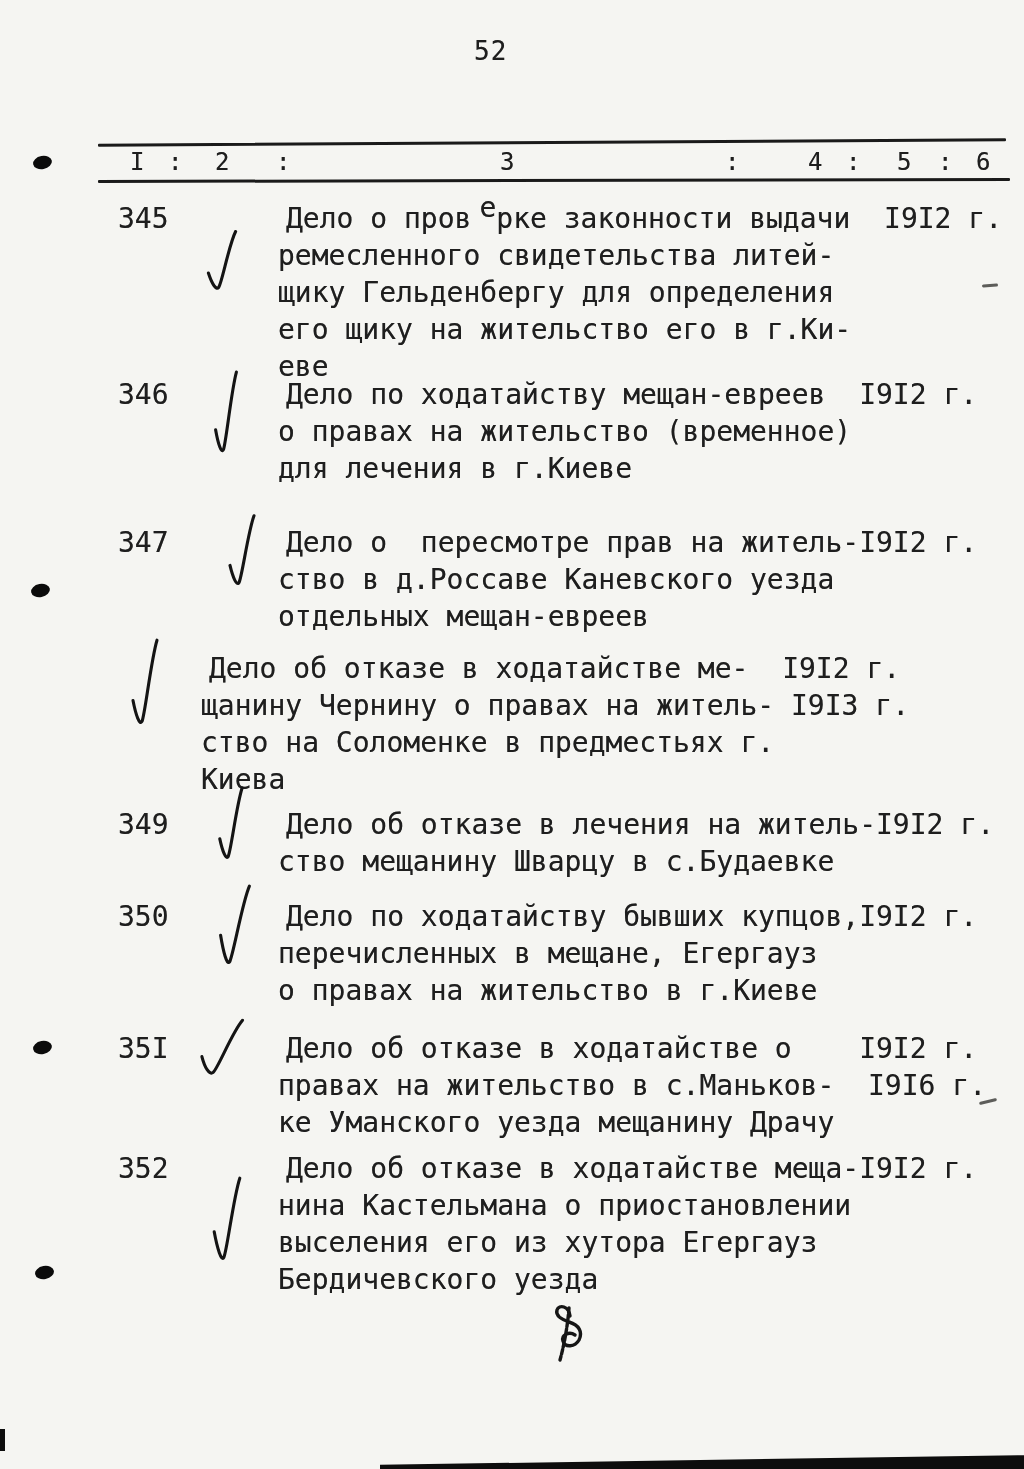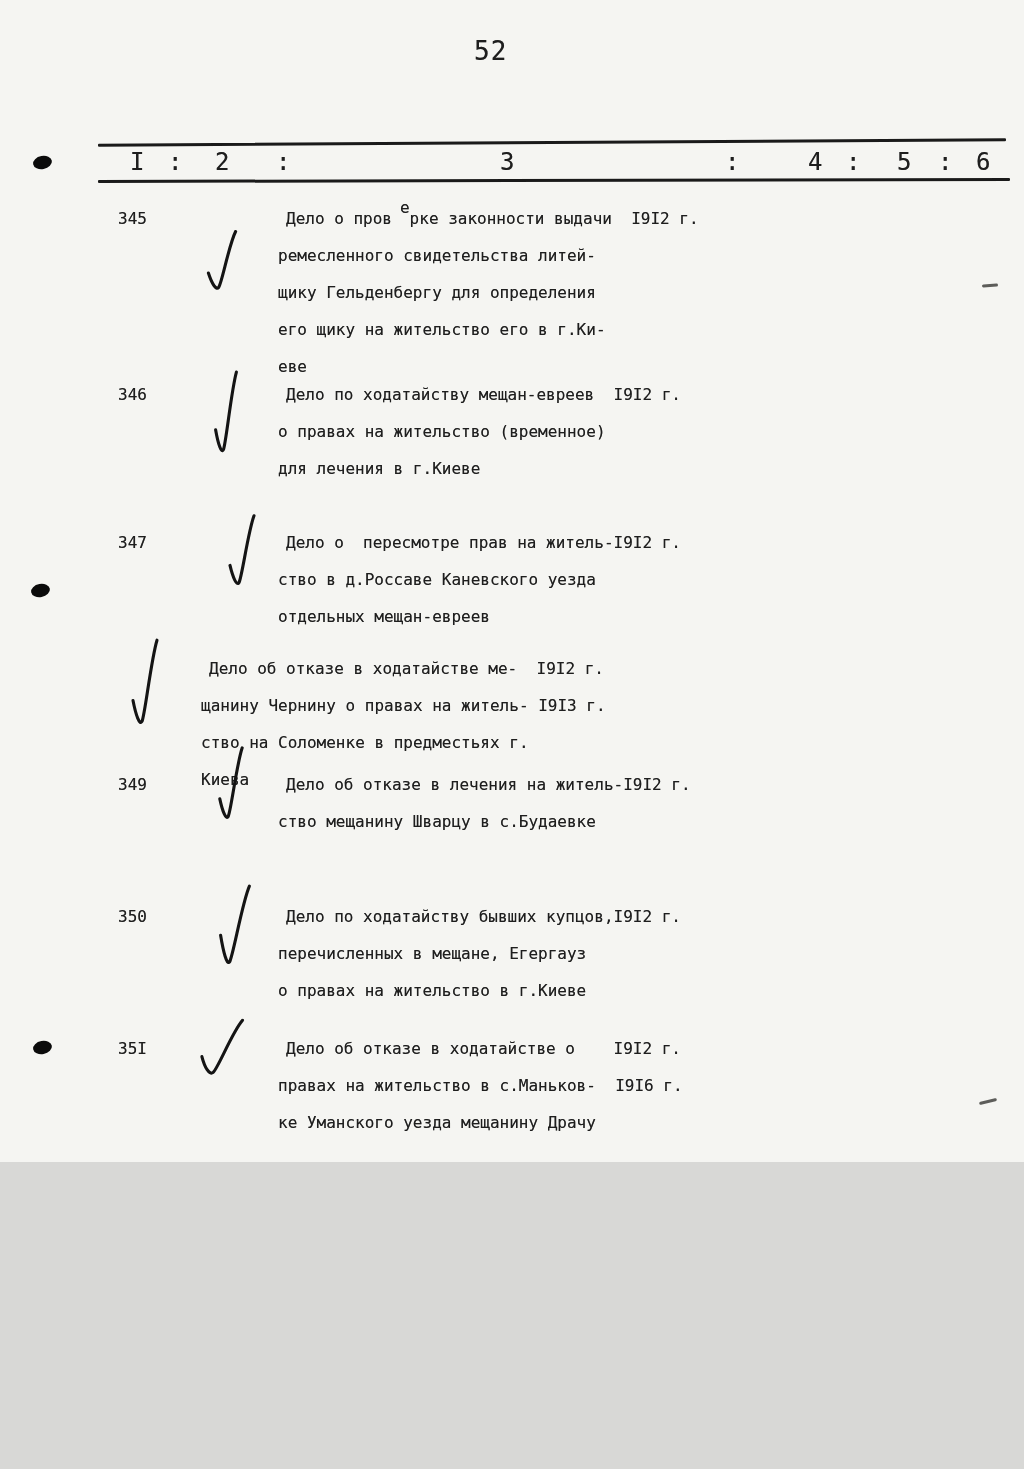--- a/index.html
+++ b/index.html
@@ -1,28 +1,28 @@
 <!DOCTYPE html>
 <html><head>
 <meta charset="utf-8">
 <style>
   html,body{margin:0;padding:0;background:#d8d8d6;}
   .page{
-    position:relative;width:1024px;height:1162px;margin:0 auto;
+    position:relative;width:1024px;height:1469px;margin:0 auto;
     background:#f5f5f2;overflow:hidden;
     font-family:"DejaVu Sans Mono","Liberation Mono",monospace;
     color:#1e1e1e;
   }
   .ink{text-shadow:0 0 0.5px rgba(25,25,25,0.55);}
   .pagenum{position:absolute;left:474px;top:36px;font-size:26px;letter-spacing:1px;}
   .rule{position:absolute;background:#1a1a1a;border-radius:1px;}
   .rule-top{left:98px;top:141px;width:908px;height:3px;transform:rotate(-0.35deg);}
   .rule-bottom{left:98px;top:179px;width:912px;height:3px;transform:rotate(-0.12deg);}
   .colhead span{position:absolute;top:148px;font-size:24px;}
-  .entry{position:absolute;left:118px;display:flex;font-size:16px;line-height:37px;}
+  .entry{position:absolute;left:118px;display:flex;font-size:28px;line-height:37px;}
   .num{width:77px;flex:none;}
   .checkcol{width:83px;flex:none;position:relative;}
   .checkcol svg{position:absolute;}
   .check-path{fill:none;stroke:#141414;stroke-width:3.1;stroke-linecap:round;}
   .text .line{white-space:pre;}
   .line.first{text-indent:8px;}
   .sup{display:inline-block;transform:translateY(-11px);}
   .dot{position:absolute;width:19px;height:13px;border-radius:50%;background:#0b0b0b;transform:rotate(-10deg);}
   .sig{position:absolute;left:548px;top:1302px;}
   .sig path{fill:none;stroke:#161616;stroke-width:3.4;stroke-linecap:round;}
@@ -113,21 +113,21 @@
       </svg>
     </div>
     <div class="text">
       <div class="line first">Дело об отказе в ходатайстве ме-  I9I2 г.</div>
       <div class="line">щанину Чернину о правах на житель- I9I3 г.</div>
       <div class="line">ство на Соломенке в предместьях г.</div>
       <div class="line">Киева</div>
     </div>
   </div>
 
-  <div class="entry ink" style="top:766px">
+  <div class="entry ink" style="top:806px">
     <div class="num">349</div>
     <div class="checkcol">
       <svg style="left:22px;top:-20px" width="28" height="76" viewBox="0 0 40 82" preserveAspectRatio="none">
         <path class="check-path" vector-effect="non-scaling-stroke" d="M4,57 C8,71 13,80 16,76 C20,70 28,20 36,2"></path>
       </svg>
     </div>
     <div class="text">
       <div class="line first">Дело об отказе в лечения на житель-I9I2 г.</div>
       <div class="line">ство мещанину Шварцу в с.Будаевке</div>
     </div>
@@ -161,20 +161,26 @@
     </div>
   </div>
 
   <div class="entry ink" style="top:1150px">
     <div class="num">352</div>
     <div class="checkcol">
       <svg style="left:16px;top:26px" width="32" height="88" viewBox="0 0 40 82" preserveAspectRatio="none">
         <path class="check-path" vector-effect="non-scaling-stroke" d="M4,52 C8,68 13,80 16,76 C20,70 28,20 36,2"></path>
       </svg>
     </div>
+    <div class="text">
+      <div class="line first">Дело об отказе в ходатайстве меща-I9I2 г.</div>
+      <div class="line">нина Кастельмана о приостановлении</div>
+      <div class="line">выселения его из хутора Егергауз</div>
+      <div class="line">Бердичевского уезда</div>
+    </div>
   </div>
 
   <div class="sig">
     <svg width="40" height="62" viewBox="0 0 40 62">
       <path d="M22,14 C21,4 11,2 9,8 C7,14 15,18 21,20 C31,23 35,30 31,38 C27,45 17,46 15,39 C13,33 21,29 27,33"></path>
       <path d="M21,6 C20,20 17,40 12,58" stroke-dasharray="5 2"></path>
     </svg>
   </div>
 
   <div class="stray stray1"></div>

